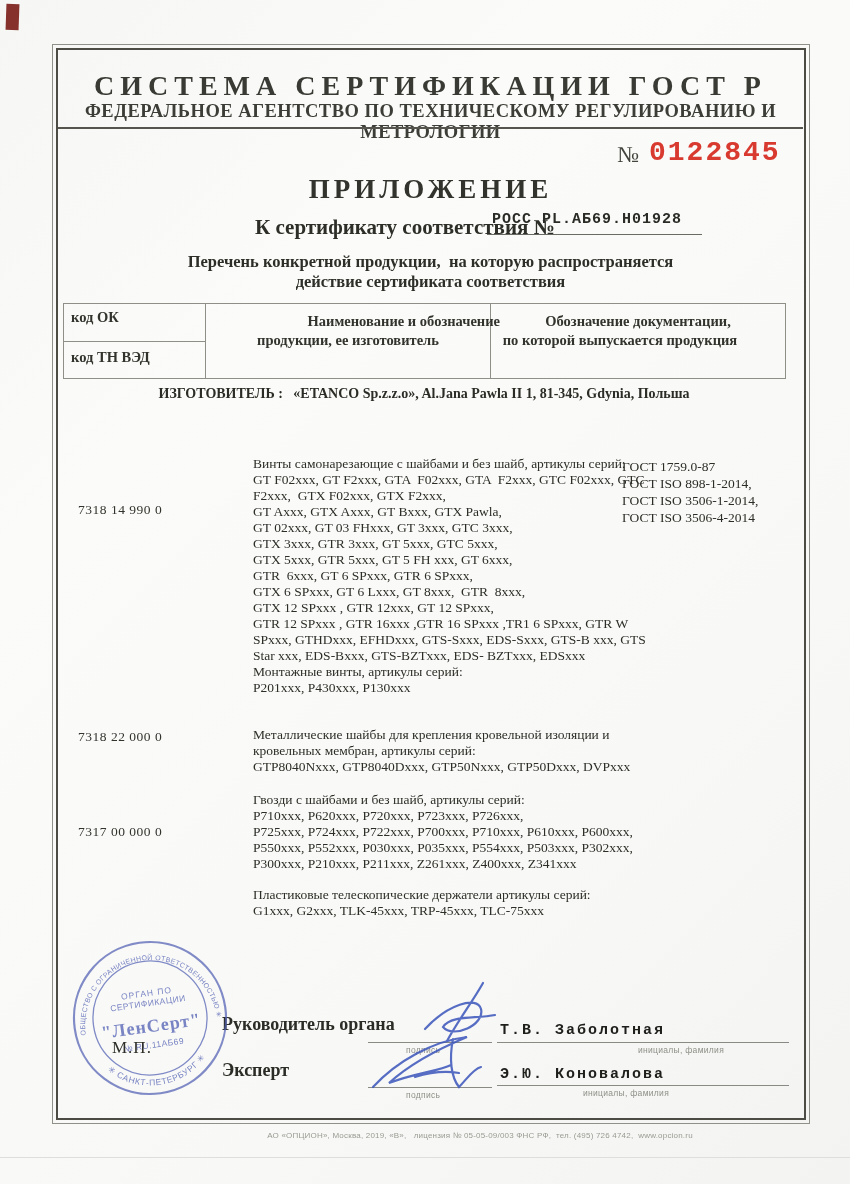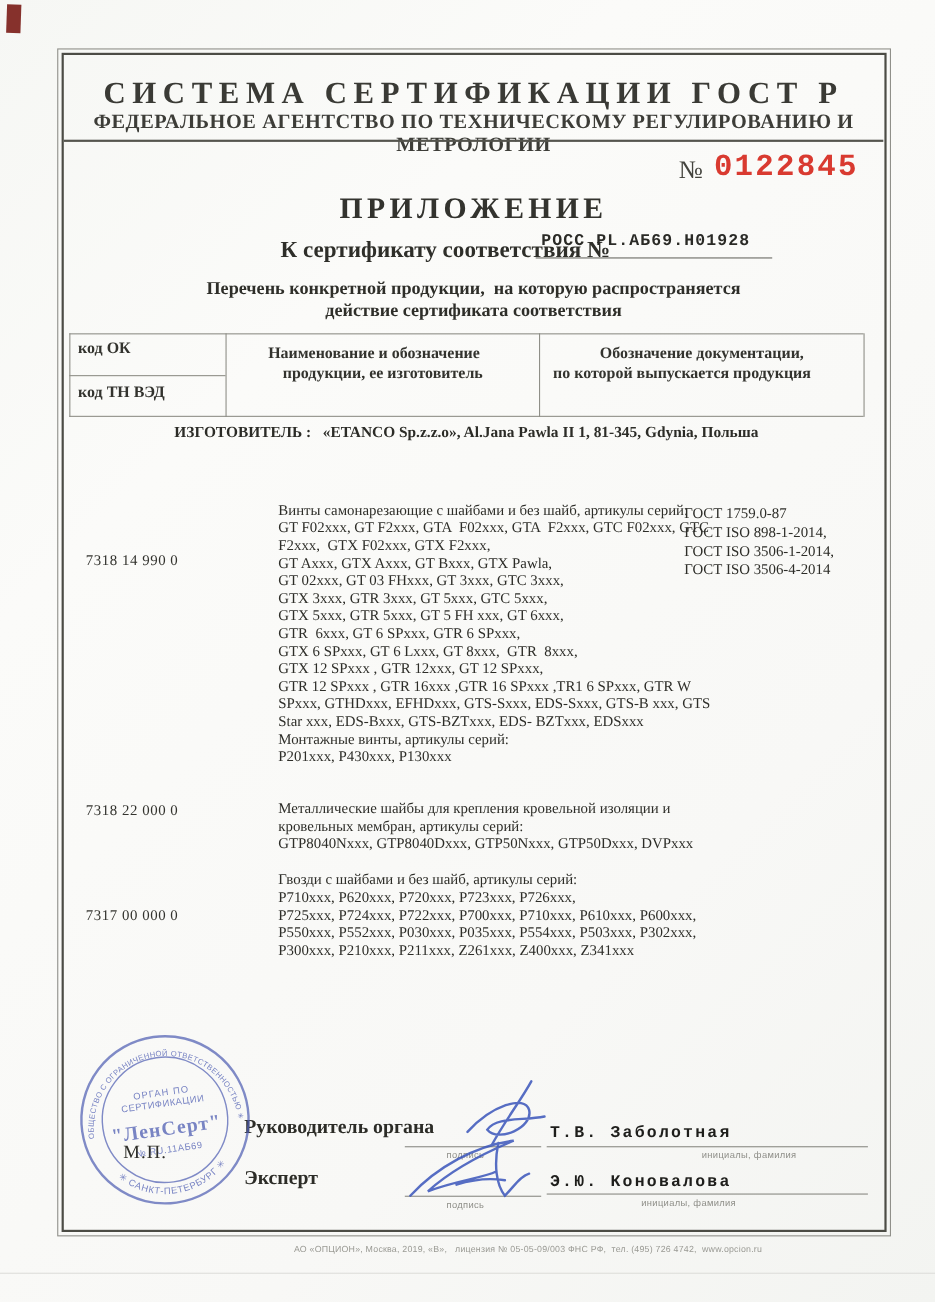--- a/index.html
+++ b/index.html
@@ -81,21 +81,21 @@
   <div class="abs tline" style="left:63px;top:303px;width:722px;height:1px;"></div>
   <div class="abs tline" style="left:63px;top:378px;width:722px;height:1px;"></div>
   <div class="abs tline" style="left:63px;top:303px;width:1px;height:76px;"></div>
   <div class="abs tline" style="left:785px;top:303px;width:1px;height:76px;"></div>
   <div class="abs tline" style="left:205px;top:303px;width:1px;height:76px;"></div>
   <div class="abs tline" style="left:490px;top:303px;width:1px;height:76px;"></div>
   <div class="abs tline" style="left:63px;top:341px;width:142px;height:1px;"></div>
 
   <div class="abs th-text" style="left:71px;top:309px;">код ОК</div>
   <div class="abs th-text" style="left:71px;top:349px;">код ТН ВЭД</div>
-  <div class="abs th-text" style="left:198px;top:313px;width:284px;text-align:center;">Наименование и обозначение</div>
+  <div class="abs th-text" style="left:216px;top:313px;width:284px;text-align:right;">Наименование и обозначение</div>
   <div class="abs th-text" style="left:206px;top:332px;width:284px;text-align:center;">продукции, ее изготовитель</div>
   <div class="abs th-text" style="left:491px;top:313px;width:294px;text-align:center;">Обозначение документации,</div>
   <div class="abs th-text" style="left:473px;top:332px;width:294px;text-align:center;">по которой выпускается продукция</div>
 
   <div class="abs man-line">
     <span>ИЗГОТОВИТЕЛЬ :</span>&nbsp;&nbsp;
     <span>«ETANCO Sp.z.z.o», Al.Jana Pawla II 1, 81-345, Gdynia, Польша</span>
   </div>
 
   <div class="abs code-col" style="left:78px;top:458px;margin-top:44px;">7318 14 990 0</div>
@@ -132,20 +132,24 @@
 
   <div class="abs code-col" style="left:78px;top:824px;">7317 00 000 0</div>
   <div class="abs prod-lines" style="left:253px;top:792px;width:378px;">
     <div>Гвозди с шайбами и без шайб, артикулы серий:</div>
     <div>P710xxx, P620xxx, P720xxx, P723xxx, P726xxx,</div>
     <div>P725xxx, P724xxx, P722xxx, P700xxx, P710xxx, P610xxx, P600xxx,</div>
     <div>P550xxx, P552xxx, P030xxx, P035xxx, P554xxx, P503xxx, P302xxx,</div>
     <div>P300xxx, P210xxx, P211xxx, Z261xxx, Z400xxx, Z341xxx</div>
   </div>
 
+  <div class="abs prod-lines" style="left:253px;top:887px;width:378px;">
+    <div>Пластиковые телескопические держатели артикулы серий:</div>
+    <div>G1xxx, G2xxx, TLK-45xxx, TRP-45xxx, TLC-75xxx</div>
+  </div>
 
   <div class="abs stamp-wrap">
     <svg width="160" height="160" viewBox="0 0 160 160">
       <g fill="none" stroke="#5261b4" opacity="0.85">
         <circle cx="80" cy="80" r="76" stroke-width="2.2"></circle>
         <circle cx="80" cy="80" r="57" stroke-width="1.3"></circle>
       </g>
       <defs>
         <path id="arcTop" d="M 14,88 A 66,66 0 1 1 146,88"></path>
         <path id="arcBottom" d="M 22,115 A 68,68 0 0 0 138,115"></path>

